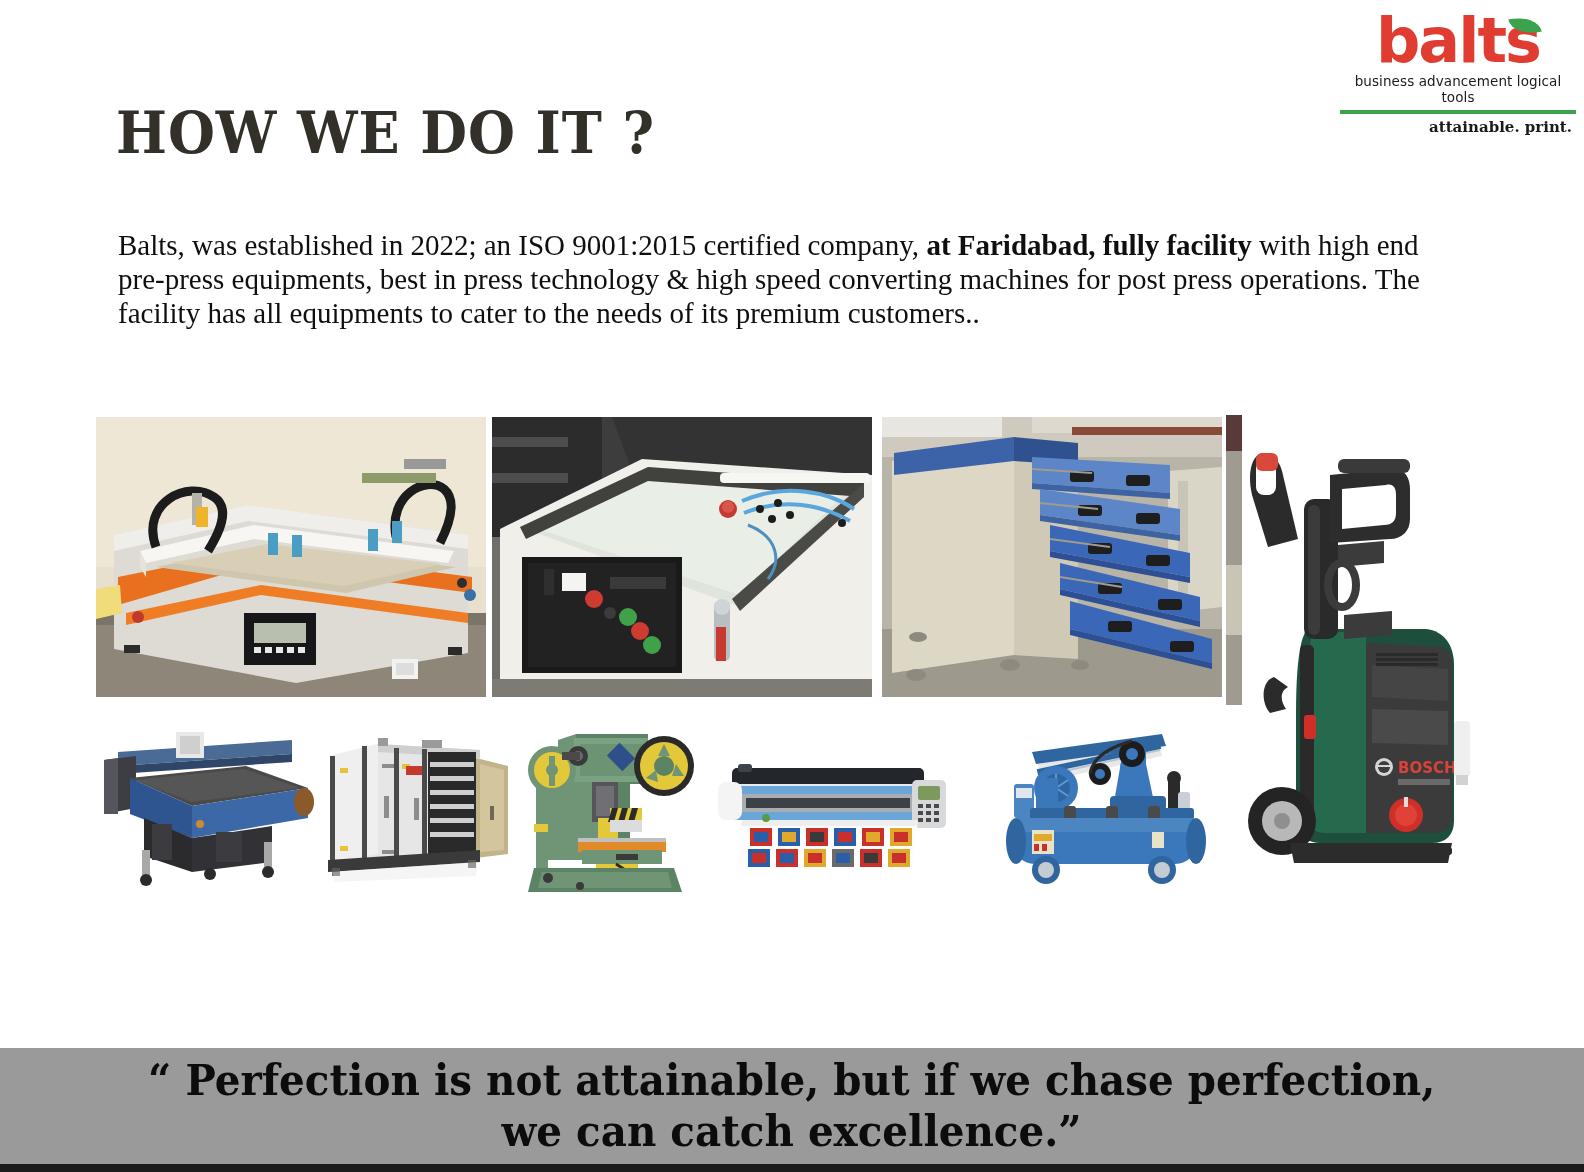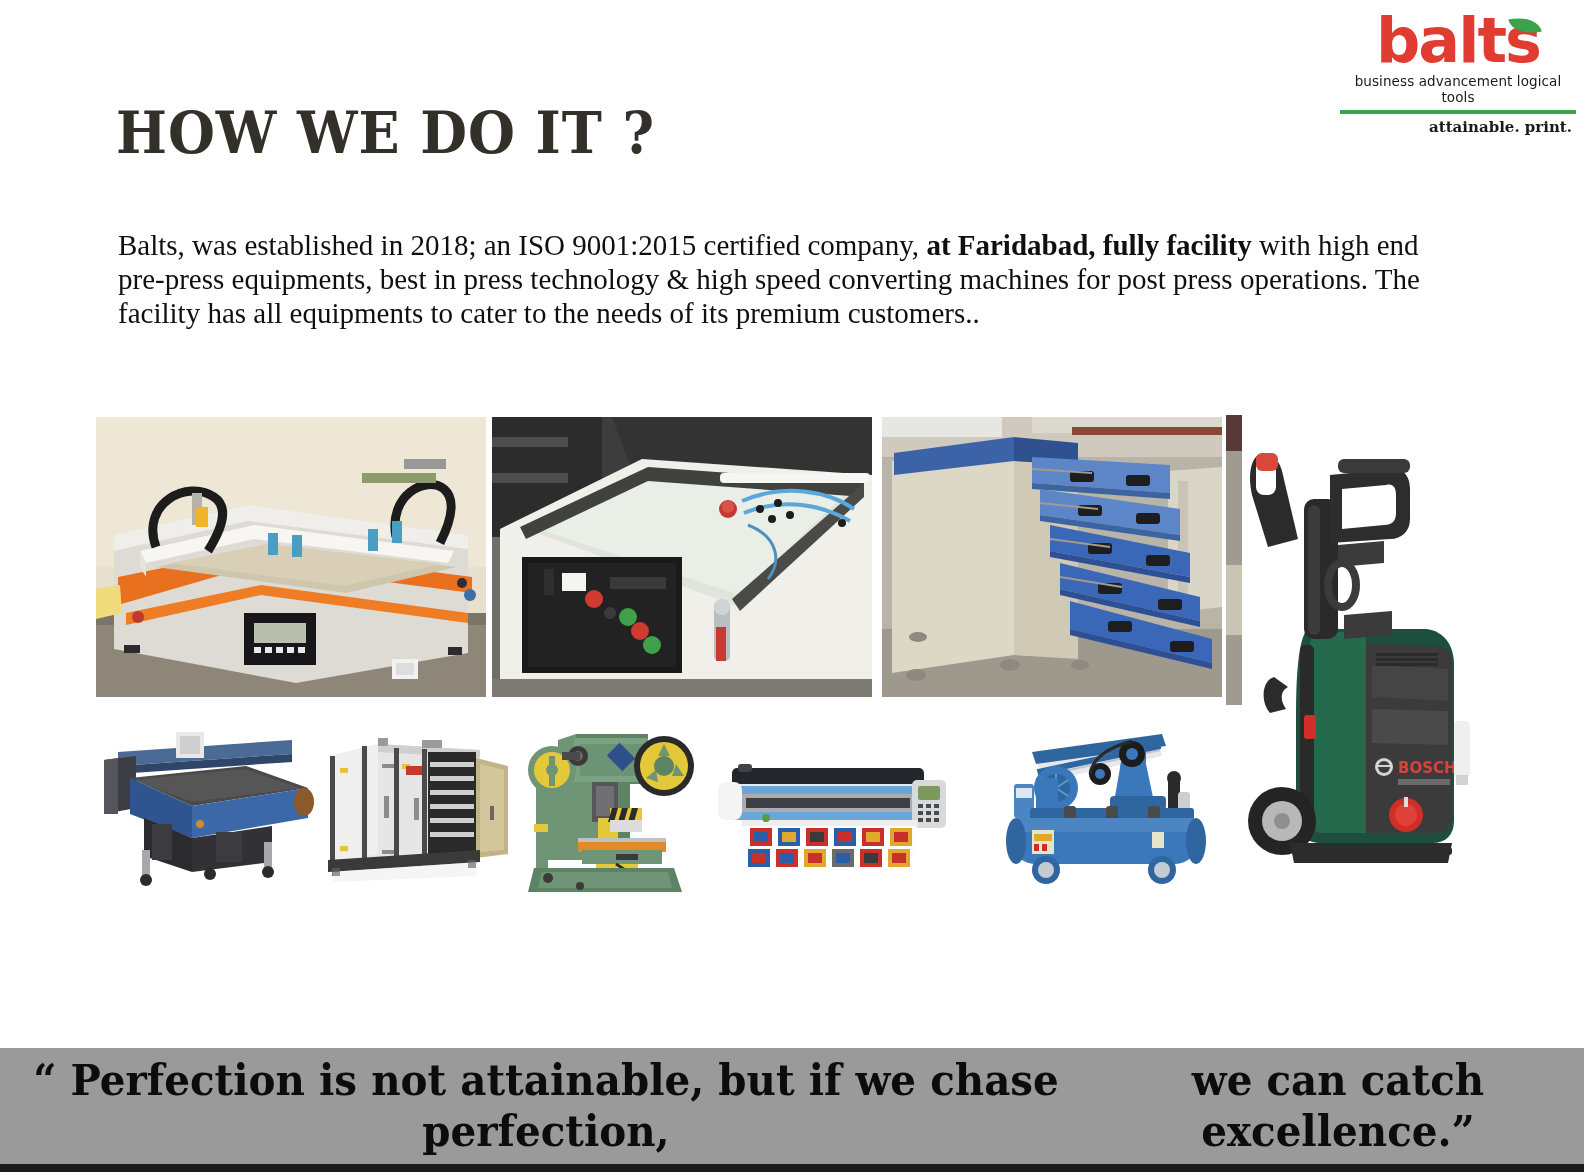--- a/index.html
+++ b/index.html
@@ -106,21 +106,21 @@
 
   
   #quote-banner {
     position: absolute;
     left: 0;
     top: 1048px;
     width: 1584px;
     height: 116px;
     background: #9a9a9a;
     display: flex;
-    flex-direction: row;
+    flex-direction: column;
     align-items: center;
     justify-content: center;
   }
   .quote-line {
     font-family: "DejaVu Serif", serif;
     font-weight: bold;
     font-size: 43px;
     line-height: 1.18;
     color: #0c0c0c;
     text-align: center;
@@ -146,21 +146,21 @@
       <span>balts</span>
       <span id="logo-leaf"></span>
     </div>
     <div id="logo-tagline">business advancement logical tools</div>
     <div id="logo-rule"></div>
     <div id="logo-strapline">attainable. print.</div>
   </div>
 
   <div id="title">HOW WE DO IT ?</div>
 
-  <div id="body-text"><span>Balts, was established in 2018; an ISO 9001:2015 certified company, </span><b>at Faridabad, fully facility</b><span> with high end pre-press equipments, best in press technology  &amp;  high speed converting machines for post press operations. The facility has all equipments to cater to the needs of its premium customers..</span></div>
+  <div id="body-text"><span>Balts, was established in 2022; an ISO 9001:2015 certified company, </span><b>at Faridabad, fully facility</b><span> with high end pre-press equipments, best in press technology  &amp;  high speed converting machines for post press operations. The facility has all equipments to cater to the needs of its premium customers..</span></div>
 
   <div class="photo" style="left:96px; top:417px; width:390px; height:280px;">
     <svg viewBox="0 0 390 280" preserveAspectRatio="none">
       <rect x="0" y="0" width="390" height="280" fill="#e8e0cf"></rect>
       <rect x="0" y="0" width="390" height="150" fill="#efe7d6"></rect>
       <rect x="0" y="196" width="390" height="84" fill="#8e8679"></rect>
       <rect x="0" y="196" width="390" height="12" fill="#7d7468"></rect>
 
       <polygon points="18,232 18,118 152,88 372,118 372,236 200,266" fill="#dedbd4"></polygon>
       <polygon points="18,118 152,88 372,118 372,132 152,104 18,134" fill="#efeeea"></polygon>

